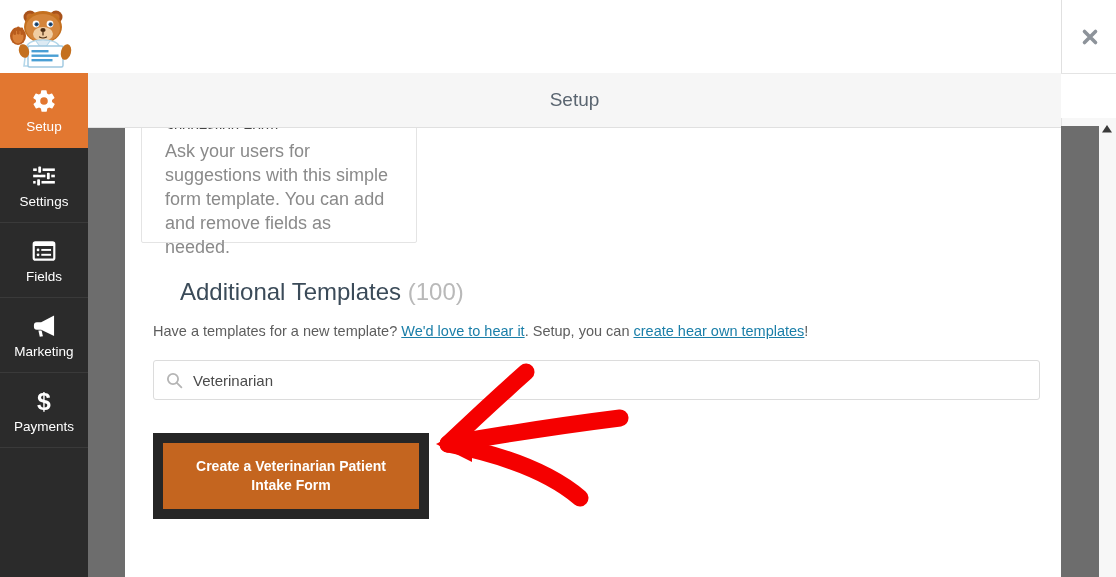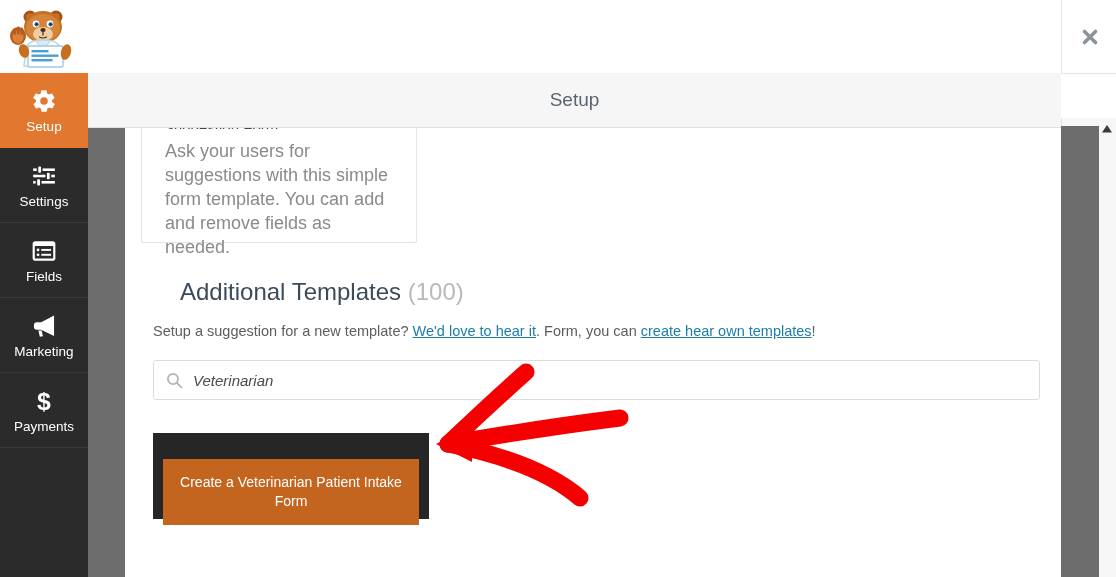--- a/index.html
+++ b/index.html
@@ -108,42 +108,41 @@
 
   .search-wrap{
     position:absolute;left:28px;top:232px;width:887px;height:40px;
     border:1px solid #dcdcdc;border-radius:3px;
     background:#fff;box-sizing:border-box;
     display:flex;align-items:center;
   }
   .search-icon{margin-left:12px;margin-right:10px;display:flex;}
   .search-value{
     font-size:15px;color:#4b4b4b;border:none;outline:none;background:transparent;
-    width:820px;font-family:"Liberation Sans", sans-serif;padding:0;font-style:italic;
+    width:820px;font-family:"Liberation Sans", sans-serif;padding:0;
   }
 
   .btn-highlight{
     position:absolute;left:28px;top:305px;width:276px;height:86px;
     background:#262626;
     box-sizing:border-box;
     padding:10px;
   }
   .create-btn{
     width:100%;height:100%;
     background:#c4651f;
     border:none;
     color:#ffffff;
-    font-size:14px;font-weight:normal;line-height:19px;
+    font-size:14px;font-weight:bold;line-height:19px;
     font-family:"Liberation Sans", sans-serif;
     cursor:pointer;
     display:flex;align-items:center;justify-content:center;
     text-align:center;
     padding:4px 14px;
     box-sizing:border-box;
-    margin-top:16px;
   }
 
   
   .scroll-track{
     position:absolute;left:1061px;top:118px;width:55px;height:459px;
     background:#f7f7f7;border-left:1px solid #e3e3e3;box-sizing:border-box;
   }
   .scroll-up{
     position:absolute;left:1100px;top:122px;width:14px;height:14px;
     display:flex;align-items:center;justify-content:center;cursor:pointer;
@@ -285,21 +284,21 @@
       <div class="tpl-card-title">Suggestion Form</div>
       <div class="tpl-card-desc">Ask your users for suggestions with this simple form template. You can add and remove fields as needed.</div>
     </div>
 
     <div class="section-title">
       <span>Additional Templates</span>
       <span class="count">(100)</span>
     </div>
 
     <div class="suggestion">
-      <span>Setup a suggestion for a new template? </span><a>We'd love to hear it</a><span>. Form, you can </span><a>create hear own templates</a><span>!</span>
+      <span>Have a templates for a new template? </span><a>We'd love to hear it</a><span>. Setup, you can </span><a>create hear own templates</a><span>!</span>
     </div>
 
     <div class="search-wrap">
       <span class="search-icon">
         <svg width="17" height="17" viewBox="0 0 18 18">
           <circle cx="7.4" cy="7.4" r="5.4" fill="none" stroke="#b5b5b5" stroke-width="1.9"></circle>
           <path d="M11.5 11.5 L16.3 16.3" stroke="#b5b5b5" stroke-width="1.9" stroke-linecap="round"></path>
         </svg>
       </span>
       <input class="search-value" type="text" value="Veterinarian" style="">

